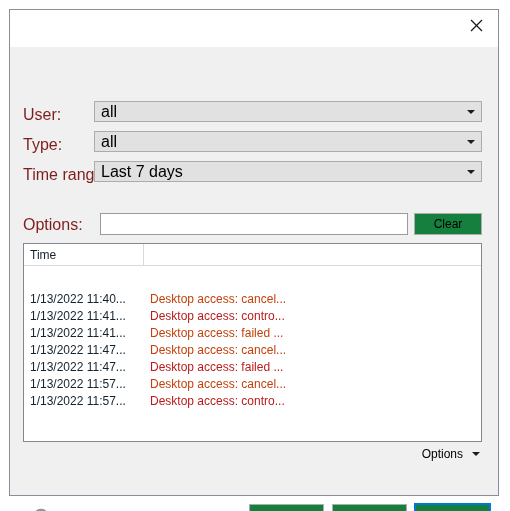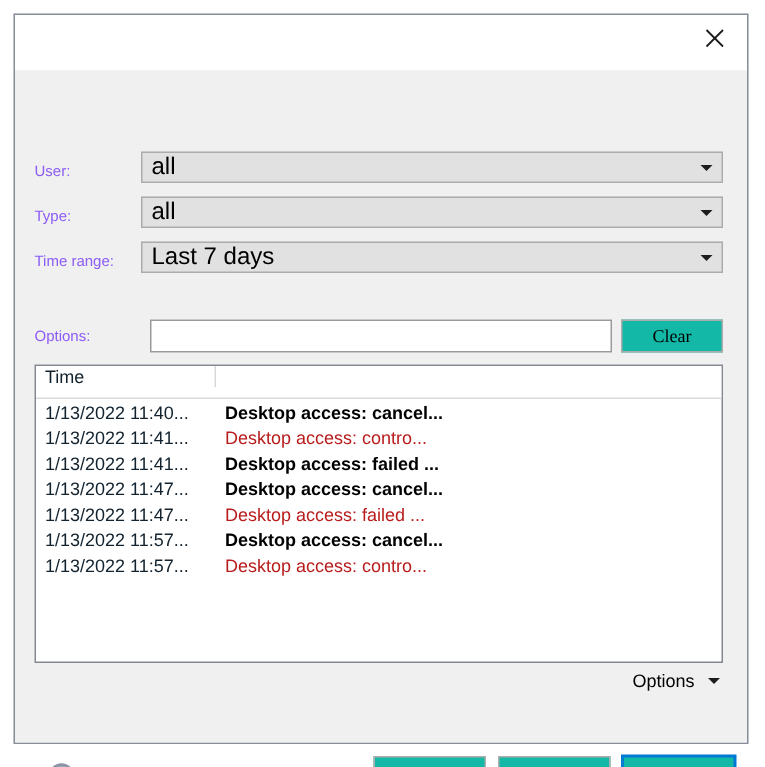--- a/index.html
+++ b/index.html
@@ -55,22 +55,22 @@
 
   
   #body {
     position: relative;
     flex: 1 1 auto;
     background: #f0f0f0;
   }
 
   .lbl {
     position: absolute;
-    font-size: 10px;
-    color: #8b5cf6;
+    font-size: 16px;
+    color: #7f1d1d;
     line-height: 14px;
     white-space: nowrap;
   }
 
   
   .combo {
     position: absolute;
     left: 84px;
     width: 388px;
     height: 21px;
@@ -125,23 +125,23 @@
     font-size: 12px;
     font-family: "Liberation Sans", sans-serif;
     padding: 0 4px;
     color: #000;
     outline: none;
   }
 
   .btn {
     box-sizing: border-box;
     border: 1px solid #adadad;
-    background: #14b8a6;
-    font-size: 12px;
-    font-family: Liberation Serif, serif;
+    background: #15803d;
+    font-size: 12px;
+    font-family: Liberation Sans, sans-serif;
     color: #000000;
     display: flex;
     align-items: center;
     justify-content: center;
     cursor: default;
     padding: 0;
   }
   #search-clear-btn {
     position: absolute;
     left: 404px;
@@ -161,55 +161,54 @@
     border: 1px solid #828790;
     background: #ffffff;
     overflow: hidden;
   }
   #table-header {
     position: relative;
     display: flex;
     height: 21px;
     border-bottom: 1px solid #d9d9d9;
     background: #ffffff;
-    flex-direction: column;
   }
   .th {
     position: relative;
     box-sizing: border-box;
     font-size: 12px;
     color: #12222e;
     padding-left: 6px;
     display: flex;
     align-items: center;
     border-right: 1px solid #d9d9d9;
     white-space: nowrap;
     overflow: hidden;
   }
   .th.c1 { width: 120px; }
   .th.c2 { width: 153px; }
   .th.c3 { width: 183px; border-right: none; }
 
-  #rows { position: relative; }
+  #rows { position: relative; margin-top: 24px; }
   .row {
     display: flex;
     height: 17px;
     align-items: center;
   }
   .cell {
     box-sizing: border-box;
     font-size: 12px;
     padding-left: 6px;
     white-space: nowrap;
     overflow: hidden;
   }
   .cell.c1 { width: 120px; color: #12222e; }
   .cell.c2 { width: 153px; }
   .cell.c3 { width: 183px; }
-  .row.normal .cell.c2 { color: #000000; font-weight: bold; }
+  .row.normal .cell.c2 { color: #c2410c; }
   .row.alert  .cell.c2 { color: #b91c1c; }
 
   
   #options-btn {
     position: absolute;
     right: 18px;
     top: 400px;
     display: flex;
     align-items: center;
     gap: 9px;

